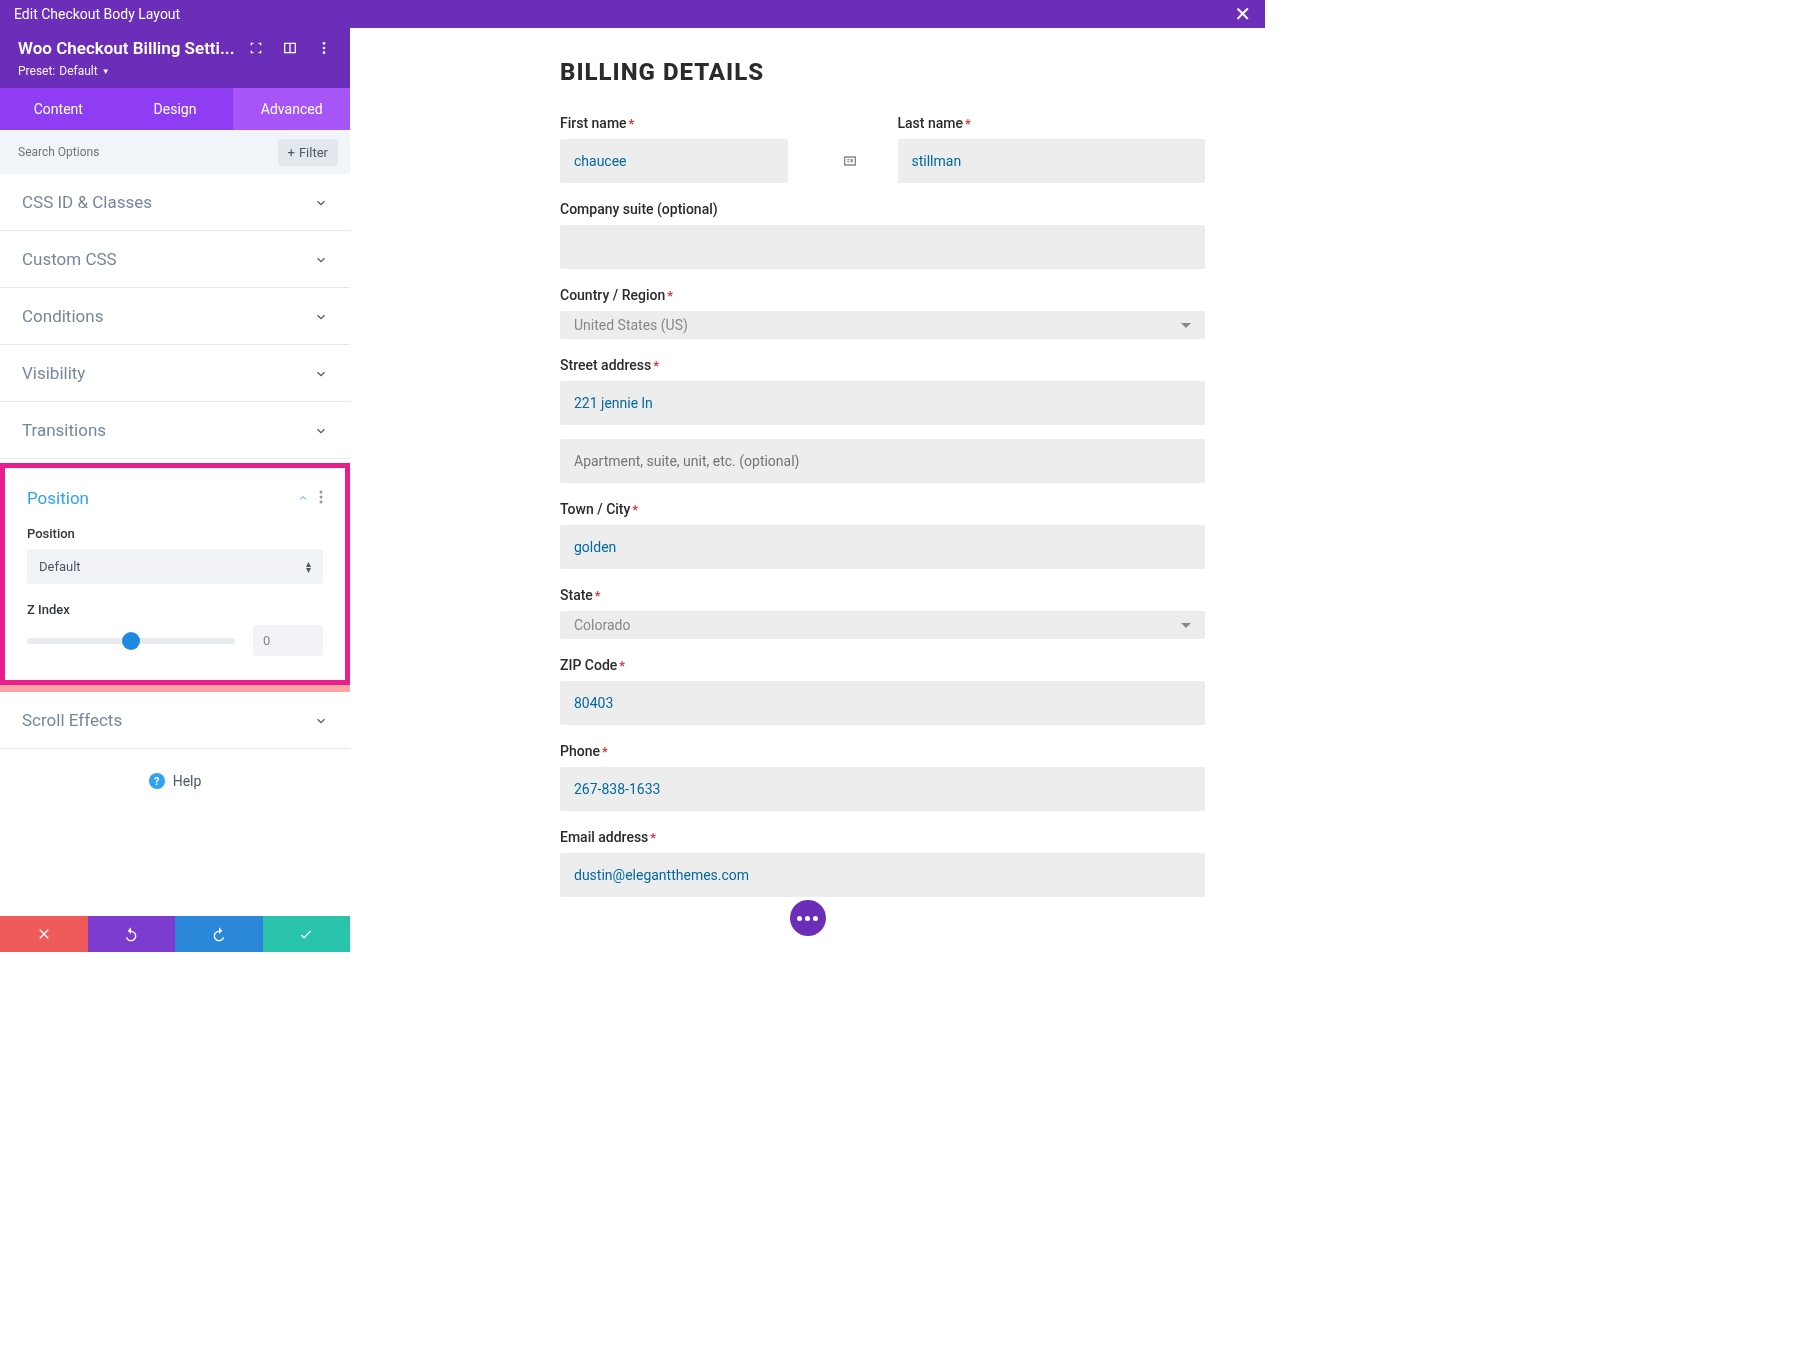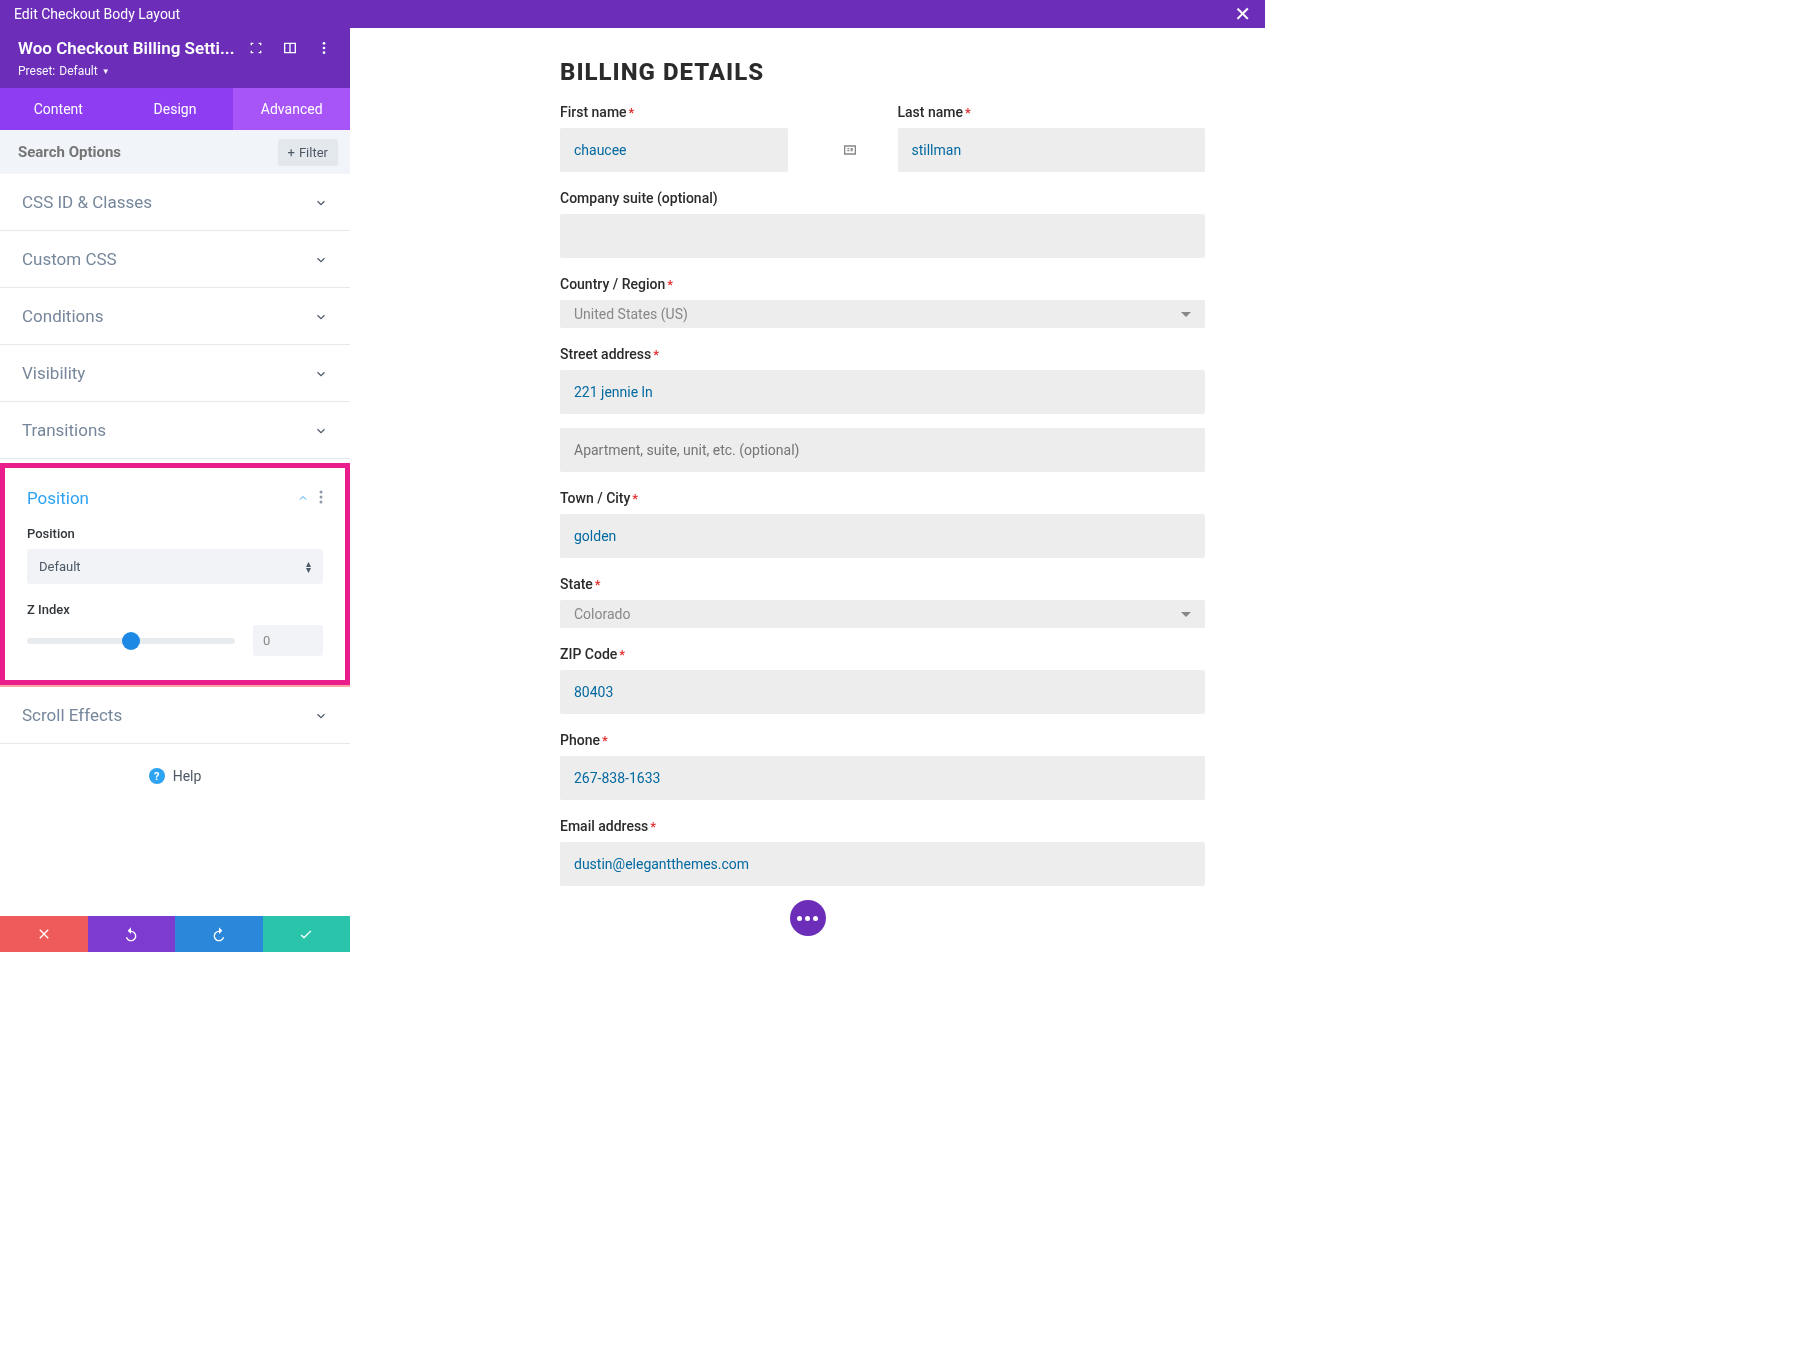--- a/index.html
+++ b/index.html
@@ -14,21 +14,21 @@
     .module-icons { display: flex; gap: 18px; align-items: center; }
     .module-icons svg { width: 16px; height: 16px; fill: #fff; cursor: pointer; }
     .preset-row { font-size: 12px; margin-top: 6px; opacity: 0.95; cursor: pointer; display: flex; align-items: center; gap: 4px; }
     .preset-row .caret { font-size: 8px; }
 
     .tabs { display: flex; background: #8e3df2; }
     .tab { flex: 1; text-align: center; padding: 13px 0; color: #fff; font-size: 14px; cursor: pointer; }
     .tab.active { background: #a855f7; }
 
     .search-row { display: flex; align-items: center; justify-content: space-between; padding: 0 12px 0 18px; height: 44px; background: #f1f5f9; }
-    .search-input { border: none; background: transparent; font-size: 15px; color: #404040; outline: none; flex: 1; font-weight: bold; }
+    .search-input { border: none; background: transparent; font-size: 12px; color: #404040; outline: none; flex: 1; }
     .filter-btn { background: #e3e8ed; border: none; padding: 6px 10px; border-radius: 3px; font-size: 13px; color: #4c5866; cursor: pointer; display: flex; align-items: center; gap: 4px; }
 
     .acc-item { border-bottom: 1px solid #e6e9ec; padding: 18px 22px; display: flex; align-items: center; justify-content: space-between; cursor: pointer; }
     .acc-title { font-size: 17px; color: #76879b; }
     .acc-chev { width: 14px; height: 14px; }
     .acc-chev svg { width: 14px; height: 14px; stroke: #4c5866; stroke-width: 2; fill: none; }
 
     .highlight-box { border: 5px solid #e91e8c; margin-top: 4px; }
     .position-section { padding: 20px 22px 24px; }
     .position-header { display: flex; align-items: center; justify-content: space-between; margin-bottom: 18px; }
@@ -52,21 +52,21 @@
 
     .footer-bar { position: absolute; bottom: 0; left: 0; width: 350px; display: flex; height: 36px; }
     .footer-btn { flex: 1; display: flex; align-items: center; justify-content: center; color: #fff; cursor: pointer; }
     .footer-btn.red { background: #ef5a5a; }
     .footer-btn.purple { background: #7e3bd0; }
     .footer-btn.blue { background: #2b87da; }
     .footer-btn.green { background: #29c4a9; }
     .footer-btn svg { width: 16px; height: 16px; fill: #fff; }
 
     .preview { position: absolute; top: 28px; left: 350px; right: 0; bottom: 0; background: #fff; padding: 30px 60px 40px 210px; overflow: hidden; }
-    .billing-title { font-size: 24px; font-weight: 800; letter-spacing: 1px; color: #2b2b2b; margin-bottom: 18px; }
+    .billing-title { font-size: 24px; font-weight: 800; letter-spacing: 1px; color: #2b2b2b; margin-bottom: 29px; }
     .form-row { display: flex; gap: 30px; margin-bottom: 18px; }
     .form-group { flex: 1; display: flex; flex-direction: column; }
     .form-group.full { width: 100%; }
     .form-label { font-size: 14px; color: #2b2b2b; margin-bottom: 8px; font-weight: 500; }
     .req { color: #e02b2b; font-size: 13px; margin-left: 2px; }
     .form-input { background: #ededed; border: none; border-radius: 2px; padding: 12px 14px; font-size: 14px; color: #0369a1; outline: none; height: 44px; }
     .form-input.with-icon { padding-right: 36px; position: relative; }
     .input-wrap { position: relative; }
     .input-icon { position: absolute; right: 10px; top: 50%; transform: translateY(-50%); width: 16px; height: 16px; fill: #888; }
     .form-select { background: #ededed; border: none; border-radius: 2px; padding: 12px 14px; font-size: 14px; color: #888; display: flex; align-items: center; justify-content: space-between; cursor: pointer; height: 28px; }
@@ -181,21 +181,21 @@
         <div class="field-label">Z Index</div>
         <div class="slider-row">
           <div class="slider-track">
             <div class="slider-thumb" style="left:50%"></div>
           </div>
           <div class="slider-value">0</div>
         </div>
       </div>
     </div>
 
-    <div class="acc-item" style="border-top:2px solid #fca5a5">
+    <div class="acc-item" style="border-top:7px solid #fca5a5">
       <span class="acc-title">Scroll Effects</span>
       <span class="acc-chev"><svg viewBox="0 0 24 24">
             <polyline points="6 9 12 15 18 9"></polyline>
           </svg></span>
     </div>
 
     <div class="help-row">
       <span class="help-icon">?</span>
       <span class="help-text">Help</span>
     </div>

